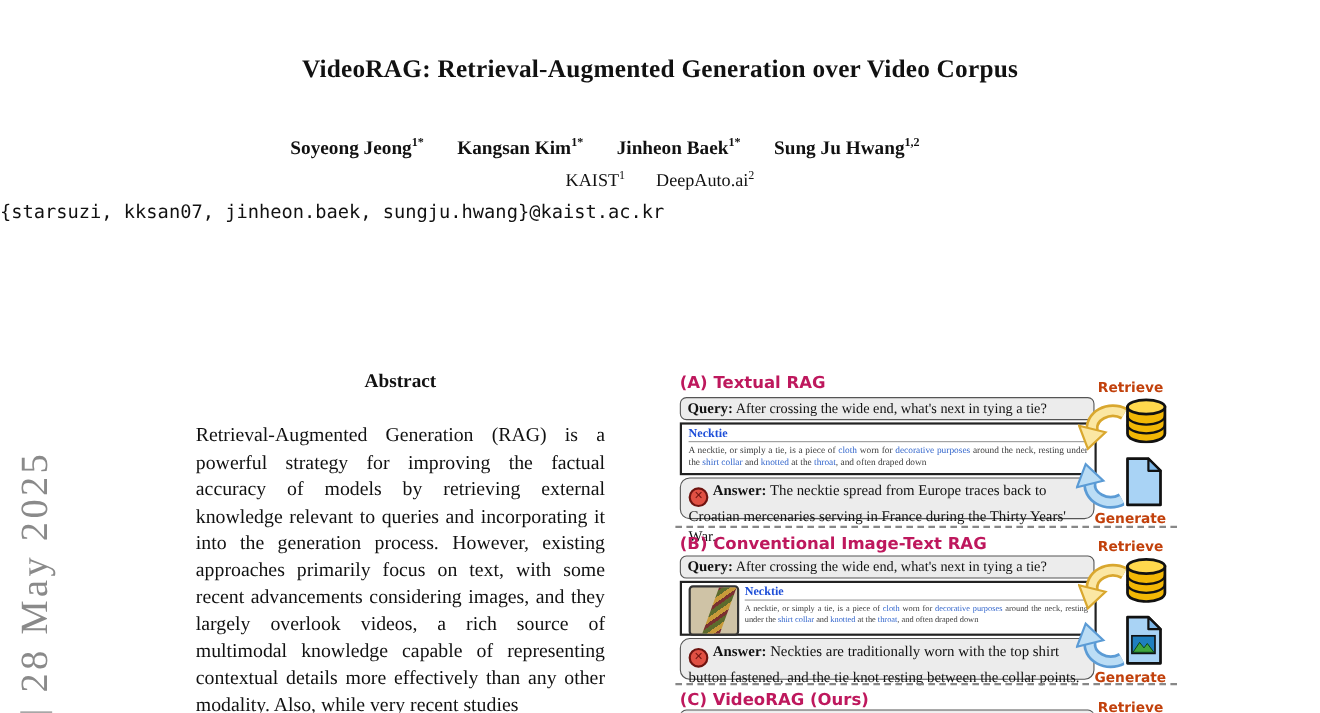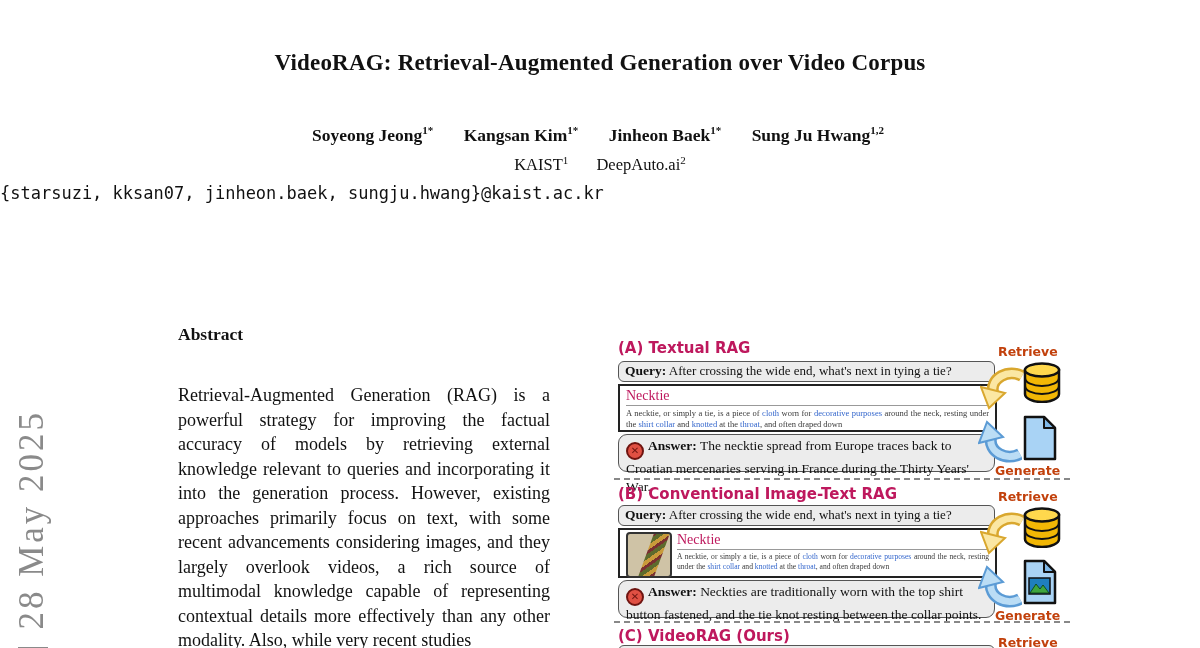--- a/index.html
+++ b/index.html
@@ -2,50 +2,50 @@
 <html lang="en"><head>
 <meta charset="utf-8">
 <style>
   html,body{margin:0;padding:0;}
   body{width:1200px;height:648px;position:relative;overflow:hidden;background:#ffffff;
        font-family:"Liberation Serif",serif;color:#111;}
   .abs{position:absolute;}
 
   
   .title{top:50px;left:0;width:1200px;text-align:center;font-size:23px;font-weight:bold;letter-spacing:.2px;}
-  .authors{top:124px;left:0;width:1100px;text-align:center;font-size:17.5px;font-weight:bold;margin-left:48px;}
+  .authors{top:124px;left:0;width:1100px;text-align:center;font-size:17.5px;font-weight:bold;}
   .authors .au{margin:0 13px;white-space:nowrap;}
   sup{font-size:11px;font-weight:normal;}
   .authors sup{font-weight:bold;}
   .affils{top:153px;left:0;width:1200px;text-align:center;font-size:16.5px;}
   .affils .af{margin:0 12px;text-align:center;}
   .email{top:183px;left:0;width:1200px;text-align:left;
          font-family:"DejaVu Sans Mono","Liberation Mono",monospace;font-size:17px;}
 
   
   .stamp{left:12px;top:656px;transform-origin:0 0;transform:rotate(-90deg);
          font-family:"Liberation Serif",serif;font-size:35px;color:#8a8a8a;
          letter-spacing:3px;white-space:nowrap;}
 
   
-  .abs-head{top:324px;left:178px;width:372px;font-size:17.5px;font-weight:bold;}
+  .abs-head{top:336px;left:178px;width:372px;text-align:center;font-size:17.5px;font-weight:bold;}
   .abs-body{top:383px;left:178px;width:372px;font-size:18px;line-height:24.5px;
             text-align:justify;hyphens:auto;-webkit-hyphens:auto;}
 
   
   .figure{top:339px;left:618px;width:460px;height:309px;}
   .ph{position:absolute;left:0;font-family:"DejaVu Sans","Liberation Sans",sans-serif;
       font-weight:bold;font-size:15px;color:#be185d;white-space:nowrap;}
   .qbox{position:absolute;left:0;width:377px;height:21px;box-sizing:border-box;
         background:#ececec;border:1.5px solid #555;border-radius:6px;
         font-size:13px;line-height:18px;padding:0 6px;white-space:nowrap;overflow:hidden;}
   .qbox b{font-size:13.5px;}
   .docbox{position:absolute;left:0;width:379px;box-sizing:border-box;background:#fff;
           border:2px solid #222;padding:2px 6px 3px;}
-  .doc-title{font-size:14px;color:#be185d;border-bottom:1px solid #999;padding-bottom:1px;margin-bottom:2px;}
+  .doc-title{font-size:11px;color:#1d4ed8;border-bottom:1px solid #999;padding-bottom:1px;margin-bottom:2px;font-weight:bold;}
   .doc-text{font-size:8.5px;line-height:10.5px;color:#3a3a3a;text-align:justify;}
   .doc-text .link{color:#3366cc;}
   .docflex{display:flex;gap:5px;align-items:flex-start;}
   .docflex .doc-text{font-size:7.6px;line-height:9.6px;}
   .tie-img{width:46px;height:46px;flex:none;border:2px solid #333;border-radius:4px;
            background:#cfc3a6;position:relative;overflow:hidden;box-sizing:border-box;}
   .tie-img::before{content:"";position:absolute;left:16px;top:-8px;width:15px;height:72px;
            border-radius:3px;transform:rotate(20deg);
            background:repeating-linear-gradient(125deg,#c89a3a 0 4px,#7a3030 4px 7px,#5d6b2d 7px 11px);}
   .abox{position:absolute;left:0;width:377px;box-sizing:border-box;background:#ececec;

